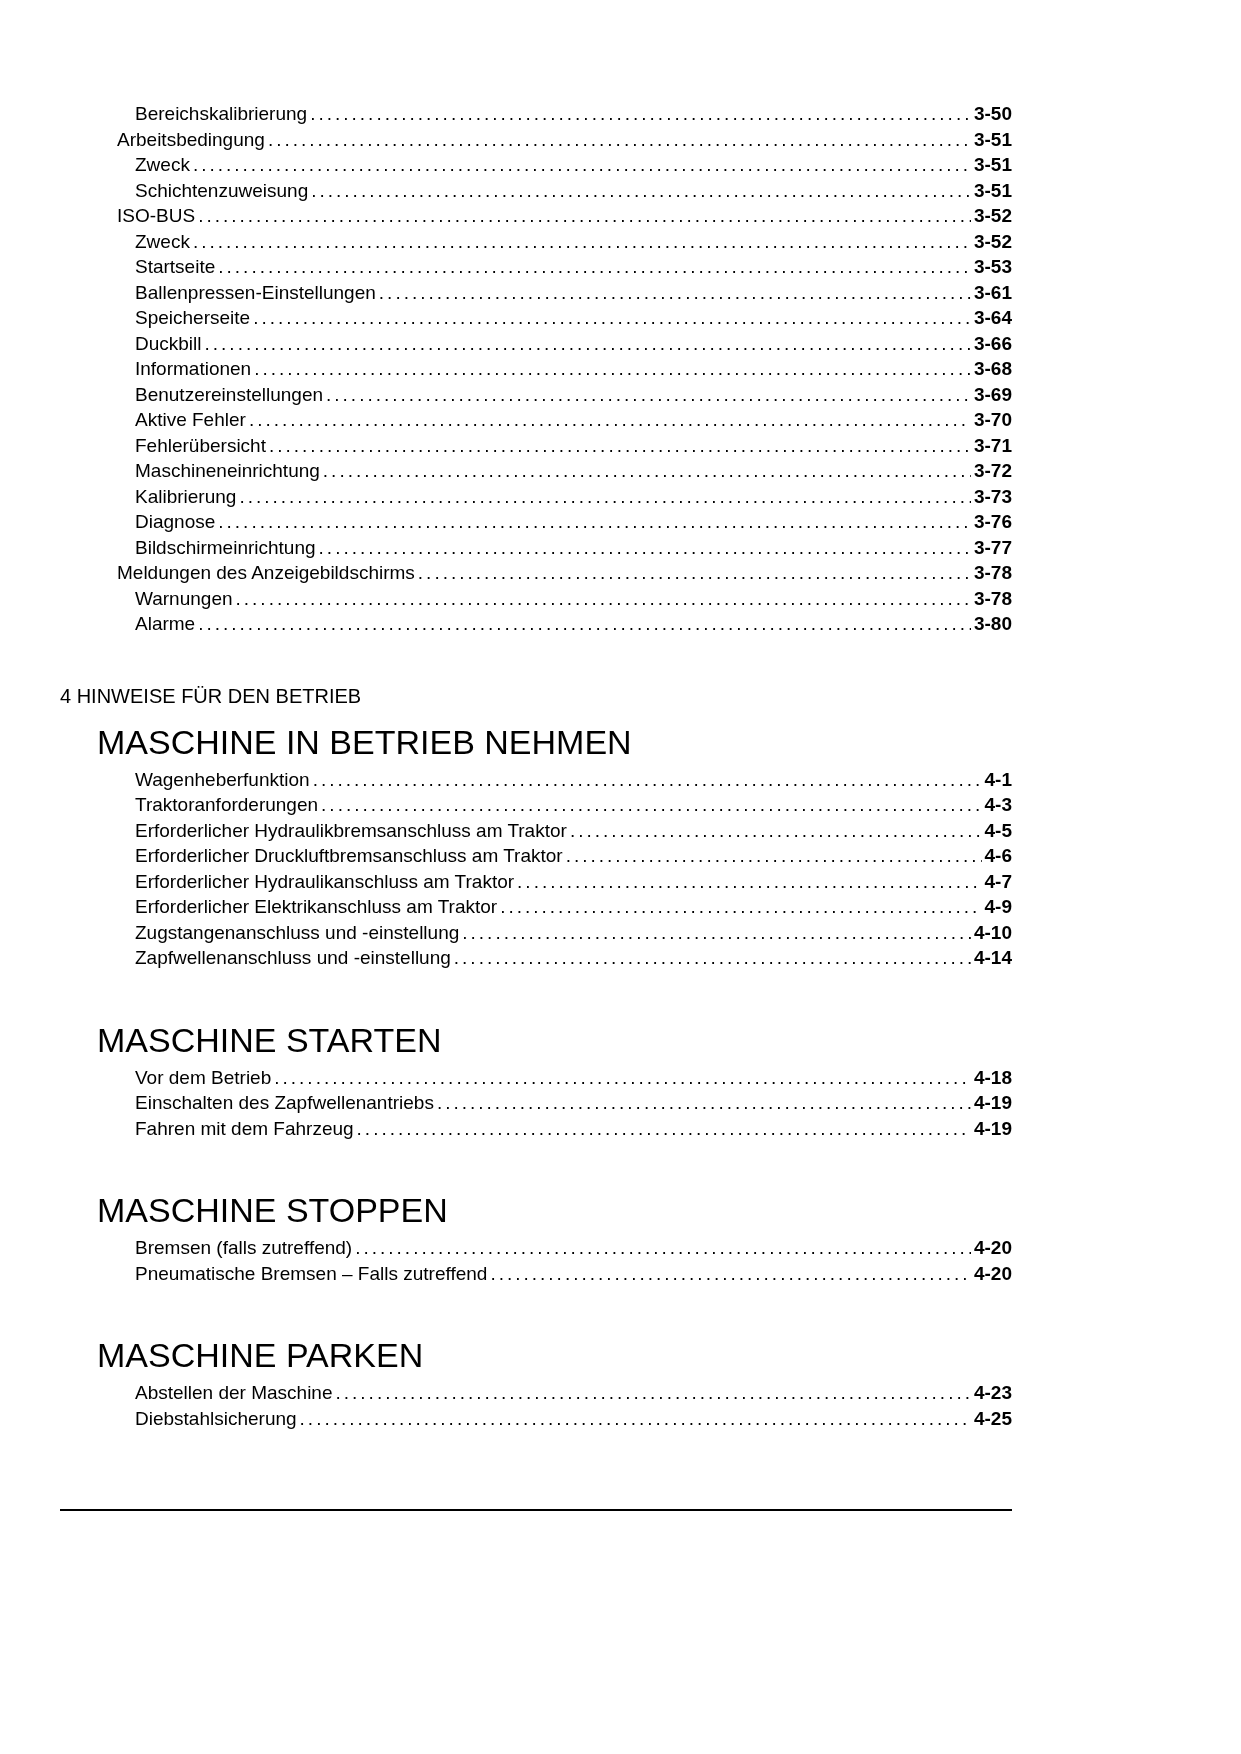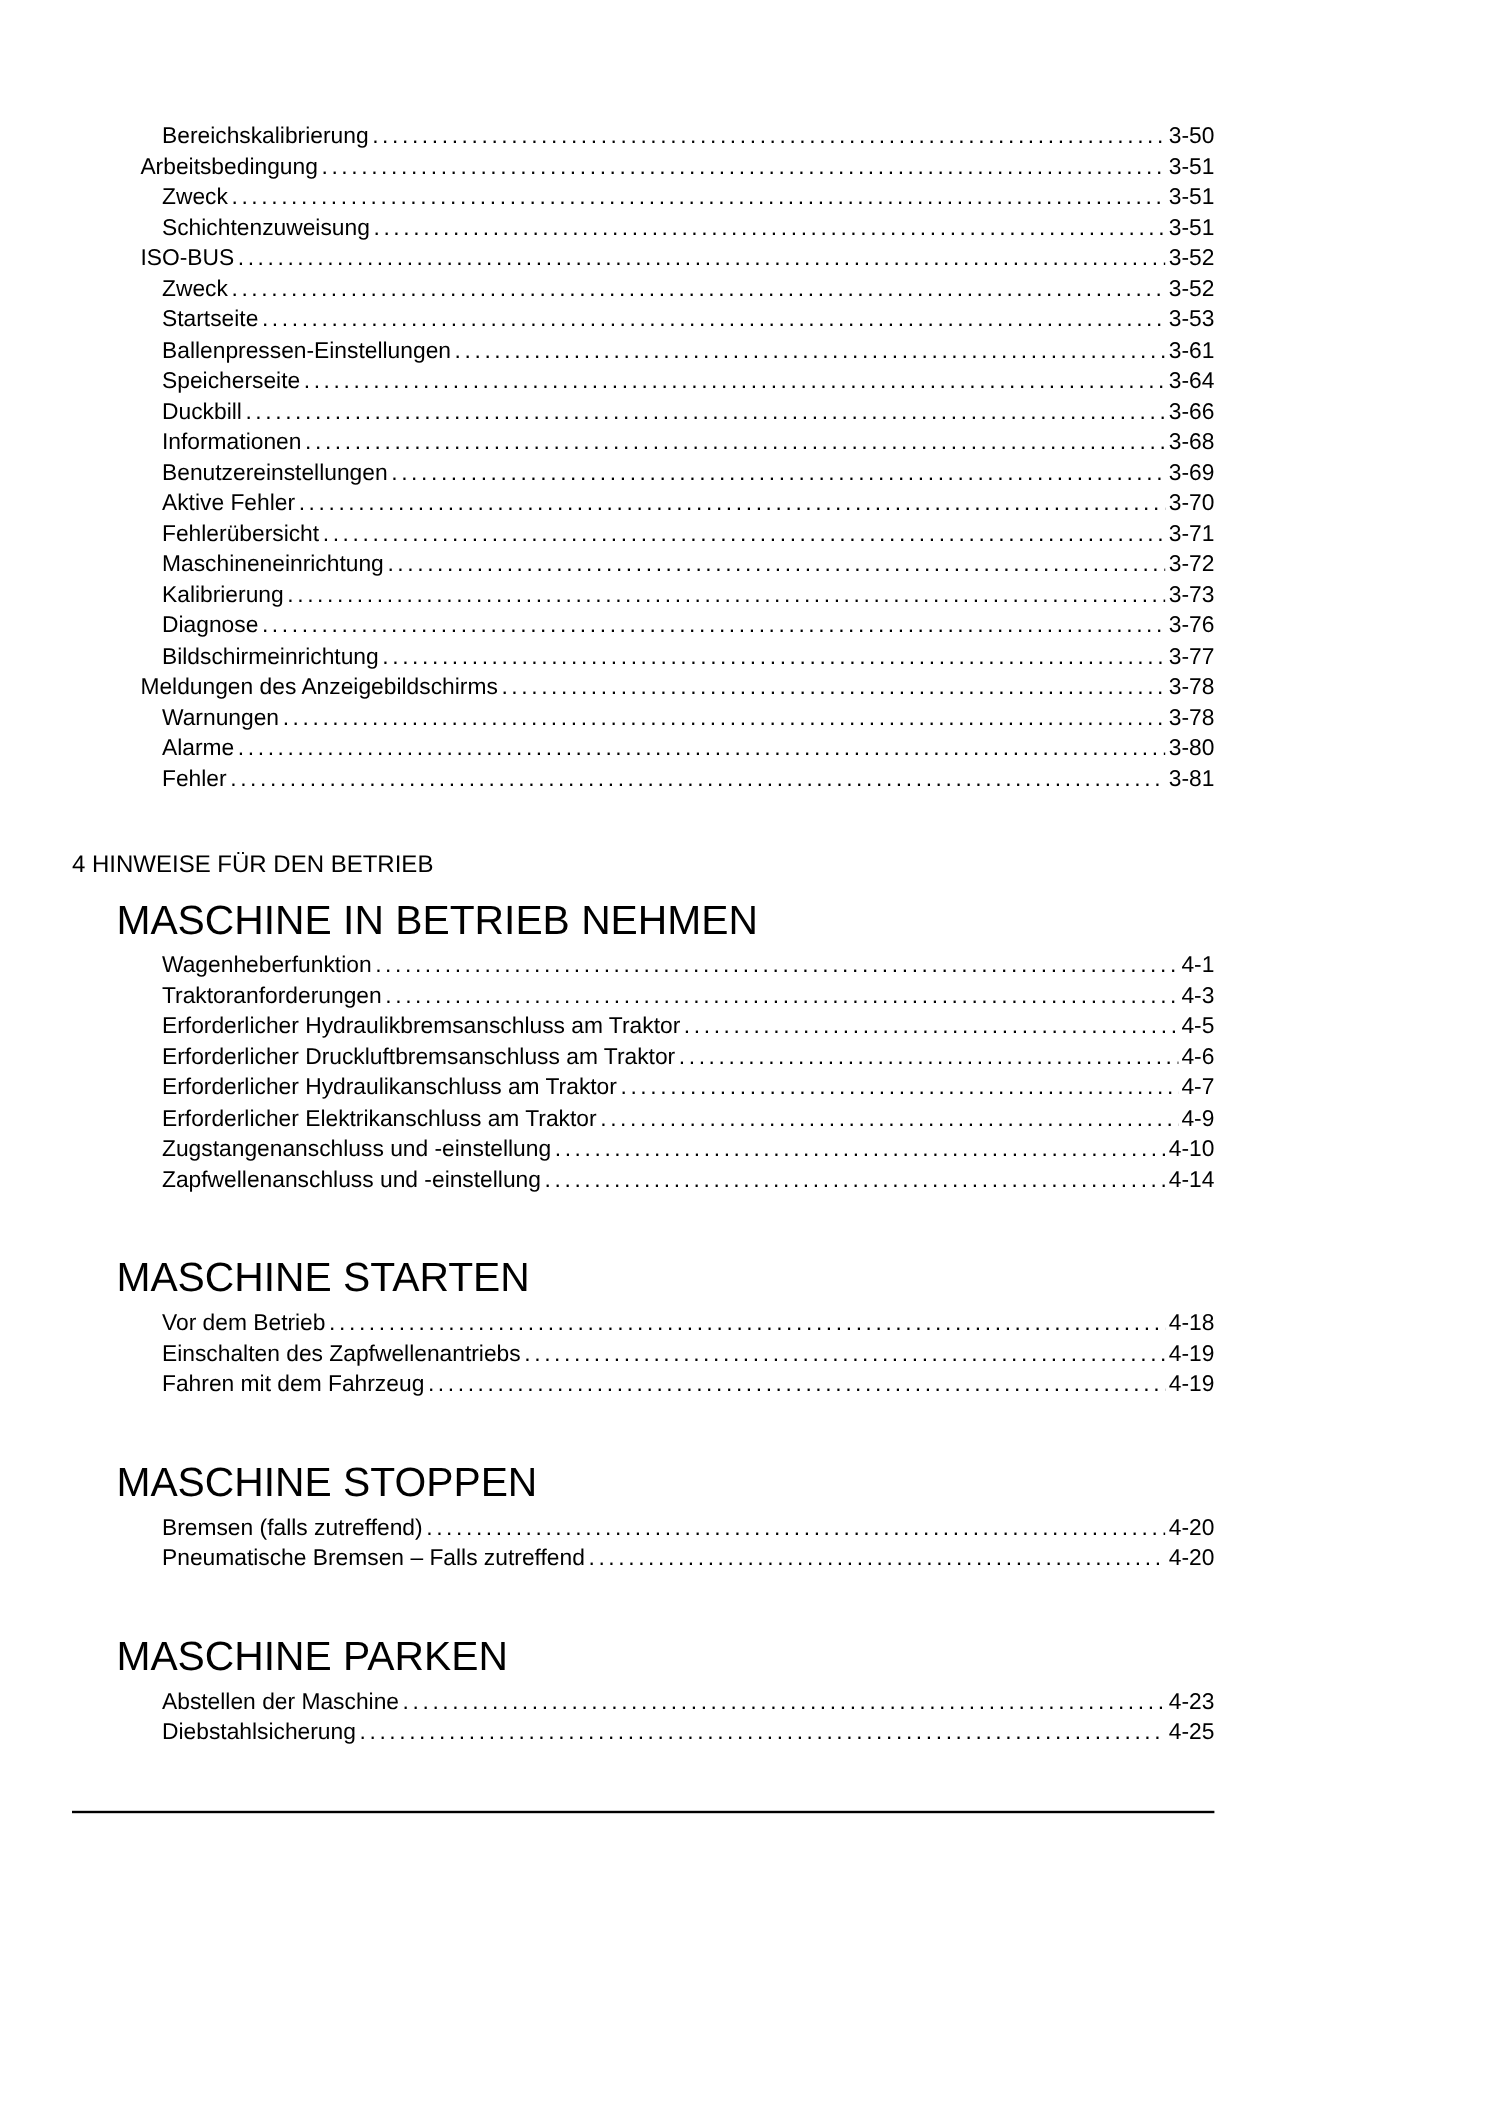--- a/index.html
+++ b/index.html
@@ -45,20 +45,21 @@
     direction: ltr;
   }
   .leader::after {
     content: "..................................................................................................................................................................................................................................................................................................";
     letter-spacing: 3px;
     font-size: 19px;
   }
   .page-num {
     flex: 0 0 auto;
     white-space: nowrap;
+    font-weight: bold;
   }
   .chapter-title {
     font-size: 20px;
     line-height: 34px;
     margin-top: 42px;
     margin-bottom: 4px;
   }
   .section-title {
     font-size: 34px;
     line-height: 34px;
@@ -185,25 +186,20 @@
         <div class="toc-row level-2">
           <span class="entry-label">Warnungen</span>
           <span class="leader"></span>
           <span class="page-num">3-78</span>
         </div>
         <div class="toc-row level-2">
           <span class="entry-label">Alarme</span>
           <span class="leader"></span>
           <span class="page-num">3-80</span>
         </div>
-        <div class="toc-row level-2">
-          <span class="entry-label">Fehler</span>
-          <span class="leader"></span>
-          <span class="page-num">3-81</span>
-        </div>
       </div>
       <div class="chapter-title">4 HINWEISE FÜR DEN BETRIEB</div>
       <div class="section-title">MASCHINE IN BETRIEB NEHMEN</div>
       <div class="entry-group">
         <div class="toc-row level-2">
           <span class="entry-label">Wagenheberfunktion</span>
           <span class="leader"></span>
           <span class="page-num">4-1</span>
         </div>
         <div class="toc-row level-2">

